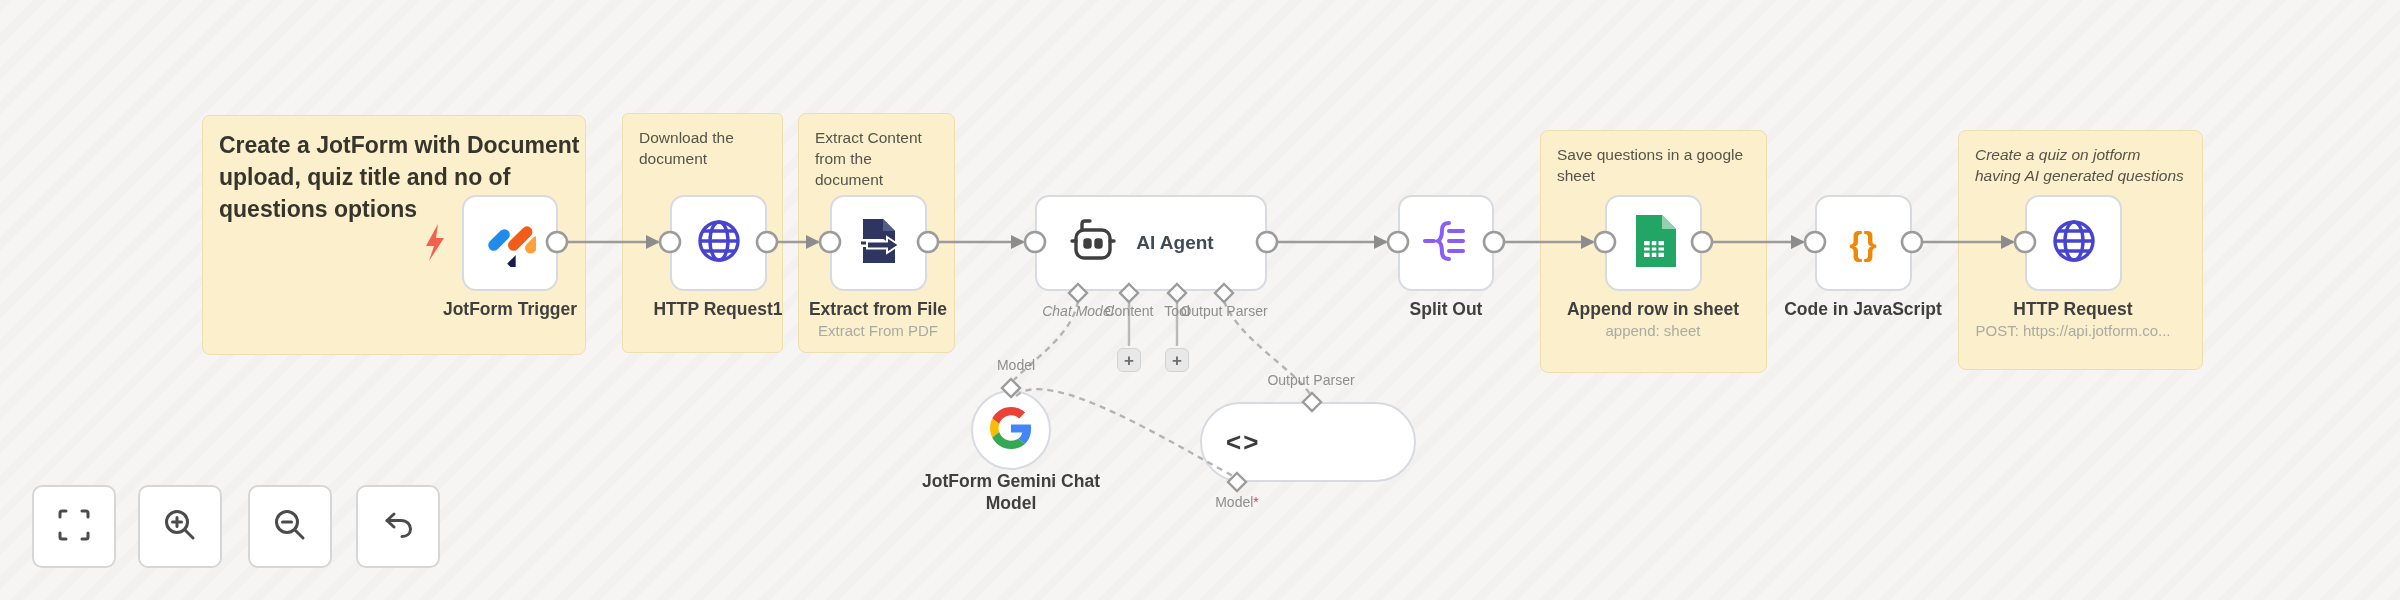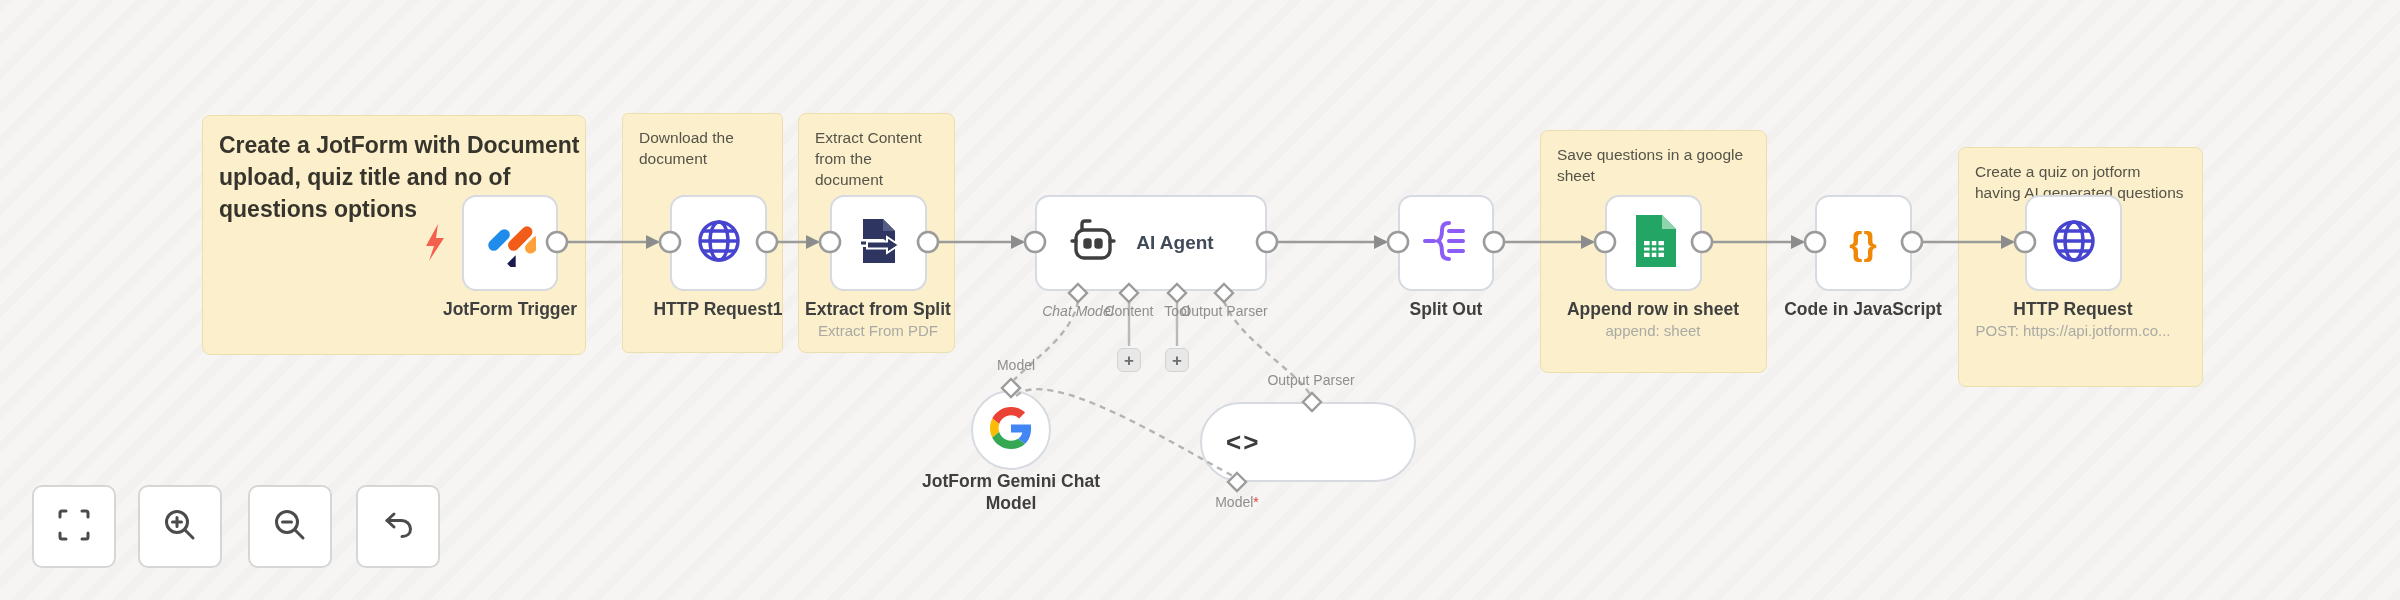--- a/index.html
+++ b/index.html
@@ -73,21 +73,21 @@
 </div>
 <div class="sticky" style="left:622px; top:113px; width:161px; height:240px;border-radius:6px;">
   <div class="sticky-body">Download the document</div>
 </div>
 <div class="sticky" style="left:798px; top:113px; width:157px; height:240px;">
   <div class="sticky-body">Extract Content from the document</div>
 </div>
 <div class="sticky" style="left:1540px; top:130px; width:227px; height:243px;">
   <div class="sticky-body">Save questions in a google sheet</div>
 </div>
-<div class="sticky" style="left:1958px; top:147px; width:245px; height:240px;">
+<div class="sticky" style="left:1958px; top:130px; width:245px; height:240px;font-style:italic;">
   <div class="sticky-body">Create a quiz on jotform having AI generated questions</div>
 </div>
 
 <div class="node" style="left:462px; width:96px;">
   <span>
     <svg width="52" height="52" viewBox="0 0 52 52">
       <g transform="rotate(-45 26 26)">
         <rect x="6" y="12" width="26" height="11" rx="5.5" fill="#1f8ceb"></rect>
         <rect x="20" y="26" width="30" height="11" rx="5.5" fill="#f25c19"></rect>
         <rect x="30" y="40" width="20" height="11" rx="5.5" fill="#ffa13a"></rect>
@@ -169,21 +169,21 @@
       <path fill="#34A853" d="M24 48c6.48 0 11.93-2.13 15.89-5.81l-7.73-6c-2.15 1.45-4.92 2.3-8.16 2.3-6.26 0-11.57-4.22-13.47-9.91l-7.98 6.19C6.51 42.62 14.62 48 24 48z"></path>
     </svg>
   </span>
 </div>
 <div class="pill-node">
   <span class="glyph-brackets">&lt;&gt;</span>
 </div>
 
 <div class="node-label" style="left:380px;">JotForm Trigger</div>
 <div class="node-label" style="left:588px;">HTTP Request1</div>
-<div class="node-label" style="left:748px;">Extract from Split</div>
+<div class="node-label" style="left:748px;">Extract from File</div>
 <div class="node-subtitle" style="left:728px;">Extract From PDF</div>
 <div class="node-label" style="left:1316px;">Split Out</div>
 <div class="node-label" style="left:1523px;">Append row in sheet</div>
 <div class="node-subtitle" style="left:1503px;">append: sheet</div>
 <div class="node-label" style="left:1733px;">Code in JavaScript</div>
 <div class="node-label" style="left:1943px;">HTTP Request</div>
 <div class="node-subtitle" style="left:1923px;">POST: https://api.jotform.co...</div>
 <div class="sub-label">JotForm Gemini Chat Model</div>
 
 <span class="port-label" style="left:1078px; top:303px;font-style:italic;">Chat Model</span>

